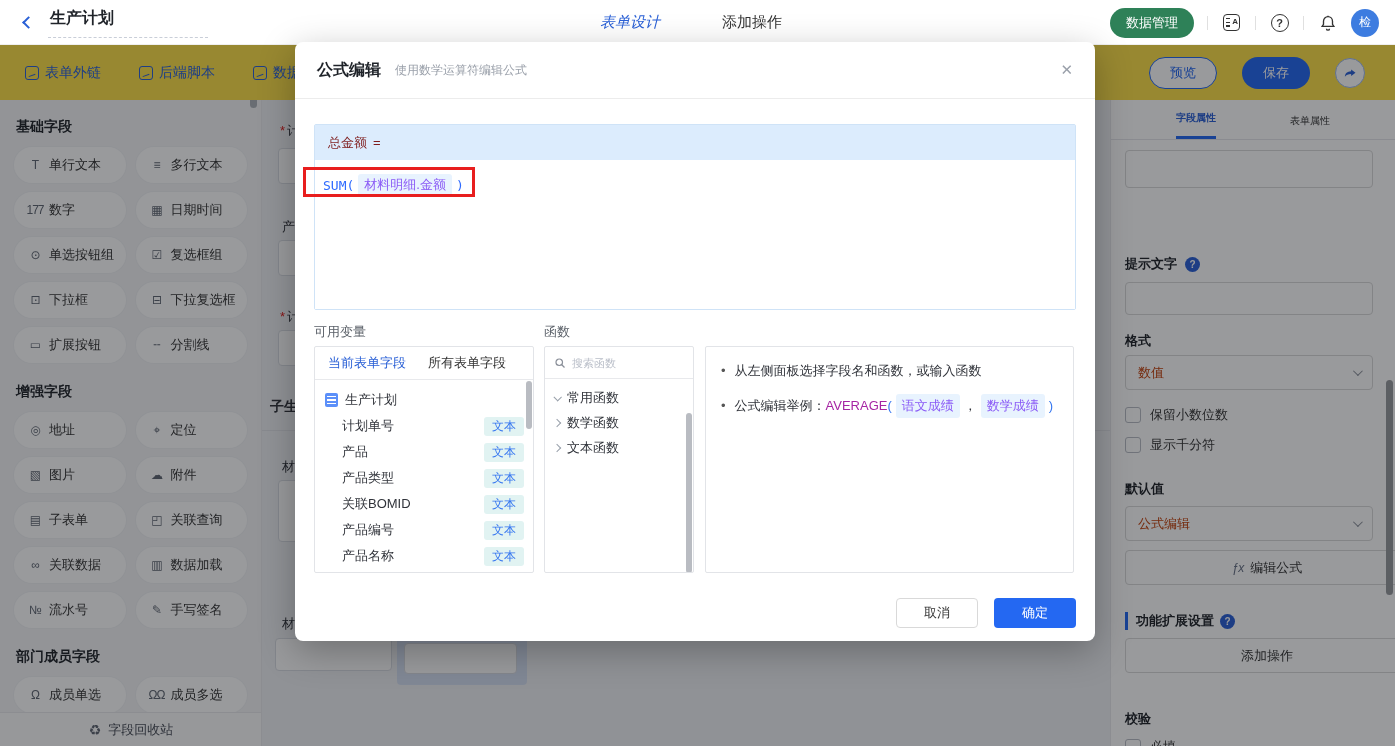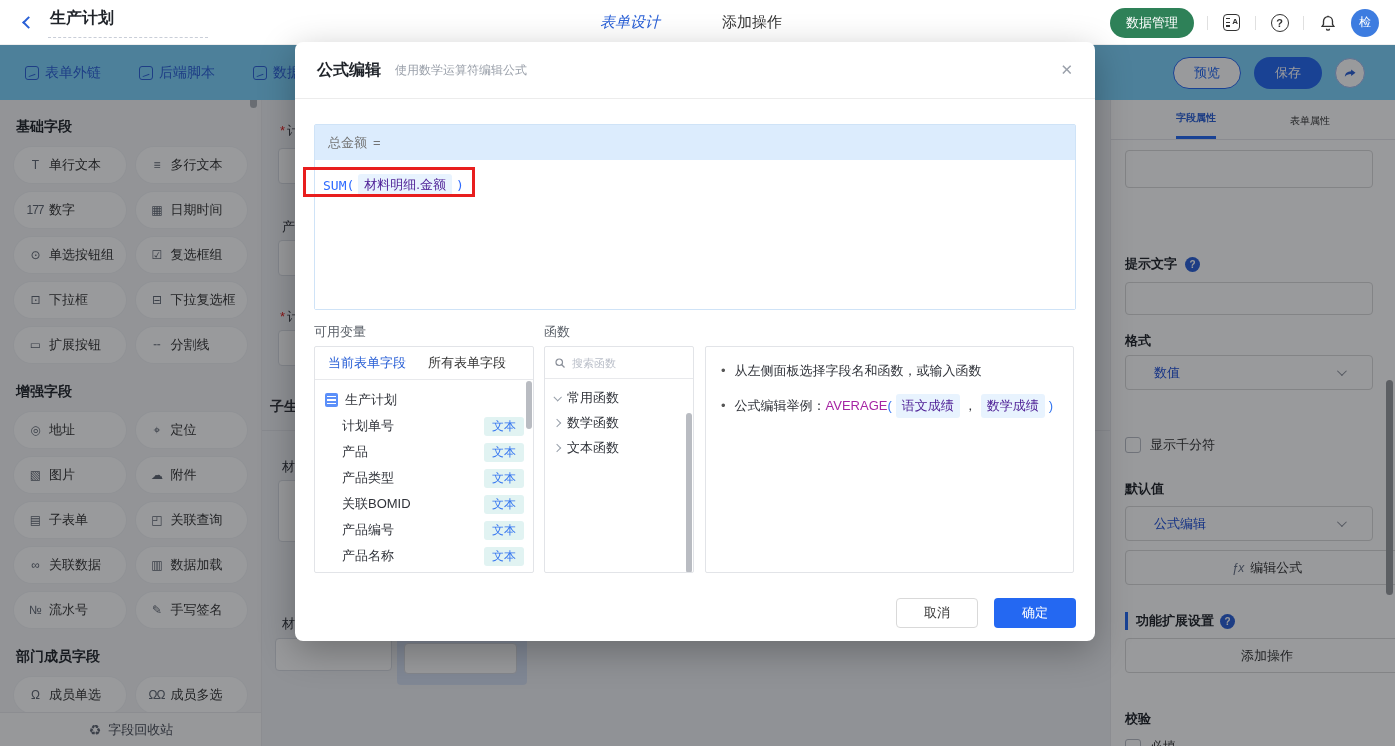--- a/index.html
+++ b/index.html
@@ -21,26 +21,26 @@
 .v-div { width:1px; height:14px; background:#e0e0e0; }
 .nav-icon { width:21px; height:21px; display:flex; align-items:center; justify-content:center; color:#333; cursor:pointer; }
 .contacts-box { width:17px; height:17px; border:1.6px solid #333; border-radius:4px; position:relative; }
 .contacts-box::before { content:""; position:absolute; left:2px; top:3px; width:4px; height:9px; background:repeating-linear-gradient(#333 0 1.4px, transparent 1.4px 3.6px); }
 .contacts-box::after { content:"A"; position:absolute; right:1px; top:2px; font-size:8px; font-weight:bold; color:#333; }
 .q-circle { width:18px; height:18px; border:1.6px solid #333; border-radius:50%; position:relative; }
 .q-circle::after { content:"?"; position:absolute; left:0; top:0; width:100%; height:100%; display:flex; align-items:center; justify-content:center; font-size:11px; font-weight:bold; color:#333; }
 .avatar { width:28px; height:28px; border-radius:50%; background:#3d7ce0; color:#fff; font-size:12px; display:flex; align-items:center; justify-content:center; cursor:pointer; }
 
 
-.toolbar { position:absolute; left:0; top:45px; width:1395px; height:55px; background:#7dd3fc; z-index:1; }
+.toolbar { position:absolute; left:0; top:45px; width:1395px; height:55px; background:#fde047; z-index:1; }
 .tb-links { position:absolute; left:25px; top:0; height:55px; display:flex; align-items:center; gap:38px; }
 .tb-link { display:flex; align-items:center; gap:6px; color:#2b61d9; font-size:14px; cursor:pointer; white-space:nowrap; }
 .tb-ic { width:14px; height:14px; border:1.4px solid #2b61d9; border-radius:3px; position:relative; flex:0 0 auto; }
 .tb-ic::after { content:""; position:absolute; left:2px; top:5px; width:7px; height:3px; border-bottom:1.4px solid #2b61d9; transform:rotate(-20deg); }
-.tb-right { position:absolute; right:30px; top:12px; display:flex; align-items:center; gap:13px; z-index:2; }
+.tb-right { position:absolute; right:30px; top:12px; display:flex; align-items:center; gap:25px; z-index:2; }
 .btn-preview { border:1px solid #2468f2; color:#2468f2; background:#fff; font-size:13px; padding:6px 20px; border-radius:16px; cursor:pointer; }
 .btn-save { border:none; color:#fff; background:#2468f2; font-size:13px; padding:7px 21px; border-radius:16px; cursor:pointer; }
 .btn-share { width:30px; height:30px; border:1px solid #9db9ee; border-radius:50%; background:#fff; display:flex; align-items:center; justify-content:center; cursor:pointer; }
 
 
 .left-sidebar { position:absolute; left:0; top:100px; width:262px; height:646px; background:#f4f5f7; border-right:1px solid #e8e9ec; overflow:hidden; }
 .side-section { padding:12px 14px 2px; }
 .side-title { font-size:14px; font-weight:bold; color:#1f2329; margin:6px 0 11px 2px; }
 .pill-grid { display:grid; grid-template-columns:1fr 1fr; gap:9px 10px; }
 .pill { background:#fff; border-radius:18px; height:36px; display:flex; align-items:center; padding:0 8px 0 12px; cursor:grab; box-shadow:0 0 0 1px #f0f1f3; overflow:hidden; }
@@ -64,43 +64,43 @@
 
 .right-sidebar { position:absolute; left:1110px; top:100px; width:285px; height:646px; background:#fff; border-left:1px solid #e8e9ec; }
 .rs-tabs { height:40px; border-bottom:1px solid #e5e6ea; display:flex; align-items:flex-end; justify-content:space-around; padding:0 28px; }
 .rs-tab { font-size:10px; color:#333; padding-bottom:11px; cursor:pointer; }
 .rs-tab.active { color:#2a60d6; font-weight:bold; border-bottom:3px solid #2468f2; }
 .rs-body { position:relative; width:100%; height:606px; }
 .abs { position:absolute; left:14px; width:248px; }
 .rs-box { background:#fff; border:1px solid #d9d9d9; border-radius:4px; }
 .rs-label { font-size:13px; font-weight:bold; color:#1f2329; display:flex; align-items:center; gap:8px; }
 .q-blue { width:15px; height:15px; border-radius:50%; background:#2a60d6; color:#fff; font-size:10px; display:inline-flex; align-items:center; justify-content:center; }
-.rs-select { background:#fff; border:1px solid #d9d9d9; border-radius:4px; height:35px; display:flex; align-items:center; justify-content:space-between; padding:0 28px; font-size:13px; color:#1d4ed8; cursor:pointer; }
+.rs-select { background:#fff; border:1px solid #d9d9d9; border-radius:4px; height:35px; display:flex; align-items:center; justify-content:space-between; padding:0 12px; font-size:13px; color:#c2410c; cursor:pointer; }
 .caret { width:7px; height:7px; border-right:1.5px solid #8a8f99; border-bottom:1.5px solid #8a8f99; transform:rotate(45deg) translateY(-2px); }
 .rs-check { display:flex; align-items:center; gap:9px; font-size:13px; color:#333; cursor:pointer; }
 .cbx { width:16px; height:16px; border:1px solid #b8bcc4; border-radius:3px; background:#fff; flex:0 0 auto; }
 .rs-btn { background:#fff; border:1px solid #d9d9d9; border-radius:4px; height:35px; display:flex; align-items:center; justify-content:center; gap:6px; font-size:13px; color:#333; cursor:pointer; width:100%; }
 .fx-glyph { font-style:italic; color:#6a7widow0; color:#667085; font-size:12px; }
 .rs-ext-title { font-size:13px; font-weight:bold; color:#1f2329; border-left:3px solid #2468f2; padding-left:8px; display:flex; align-items:center; gap:6px; }
 .rs-thumb { position:absolute; right:2px; top:240px; width:7px; height:215px; border-radius:4px; background:#97999e; }
 
 
 .overlay { position:absolute; left:0; top:45px; width:1395px; height:701px; background:rgba(13,15,19,0.42); z-index:40; }
 .modal { position:absolute; left:295px; top:42px; width:800px; height:599px; background:#fff; border-radius:8px; box-shadow:0 10px 36px rgba(0,0,0,0.28); z-index:50; }
 .m-header { height:57px; border-bottom:1px solid #ececec; display:flex; align-items:center; padding:0 22px; }
 .m-title { font-size:16px; font-weight:bold; color:#1f2329; }
 .m-sub { font-size:12px; color:#9aa0aa; margin-left:14px; }
 .m-close { margin-left:auto; font-size:15px; color:#9aa0aa; cursor:pointer; }
 .m-body { padding:0 19px; }
 .f-box { margin-top:25px; border:1px solid #cfe3f7; border-radius:2px; }
-.f-head { height:35px; background:#dcecfd; display:flex; align-items:center; padding:0 13px; font-size:13px; color:#737373; gap:6px; }
+.f-head { height:35px; background:#dcecfd; display:flex; align-items:center; padding:0 13px; font-size:13px; color:#7f1d1d; gap:6px; }
 .f-editor { position:relative; height:149px; background:#fff; }
 .red-annotation { position:absolute; left:-12px; top:7px; width:172px; height:30px; border:3px solid #e81e1e; z-index:3; }
 .f-line { position:absolute; left:8px; top:14px; display:flex; align-items:center; font-family:"DejaVu Sans Mono",monospace; font-size:13px; color:#2f6bff; }
-.chip { background:#e8f3fe; color:#4c1d95; font-family:"Liberation Sans","DejaVu Sans",sans-serif; font-size:13px; padding:2px 6px; border-radius:3px; margin:0 4px; }
+.chip { background:#e8f3fe; color:#8b5cf6; font-family:"Liberation Sans","DejaVu Sans",sans-serif; font-size:13px; padding:2px 6px; border-radius:3px; margin:0 4px; }
 .panels { position:relative; height:260px; margin-top:13px; }
 .p-label { position:absolute; top:0; font-size:13px; color:#5a6068; }
 .panel { position:absolute; top:23px; height:227px; border:1px solid #e2e4e8; border-radius:2px; background:#fff; overflow:hidden; }
 .var-panel { left:0; width:220px; }
 .fn-panel { left:230px; width:150px; }
 .help-panel { left:391px; width:369px; padding:14px 15px; }
 .var-tabs { height:33px; border-bottom:1px solid #e8e9ec; display:flex; align-items:center; }
 .var-tab { font-size:13px; color:#333; padding-left:13px; cursor:pointer; }
 .var-tab.active { color:#2a60d6; }
 .var-tab + .var-tab { padding-left:22px; }
@@ -365,20 +365,24 @@
         <span class="q-blue">?</span>
     </div>
     <input class="abs rs-box" style="top: 142px; height: 33px;">
     <div class="abs rs-label" style="top:192px">
         <span>格式</span>
       </div>
     <div class="abs rs-select" style="top:215px">
       <span>数值</span>
       <span class="caret"></span>
     </div>
+    <div class="abs rs-check" style="top:266px">
+      <span class="cbx"></span>
+        <span>保留小数位数</span>
+    </div>
     <div class="abs rs-check" style="top:296px">
       <span class="cbx"></span>
         <span>显示千分符</span>
     </div>
     <div class="abs rs-label" style="top:340px">
         <span>默认值</span>
       </div>
     <div class="abs rs-select" style="top:366px">
       <span>公式编辑</span>
       <span class="caret"></span>

